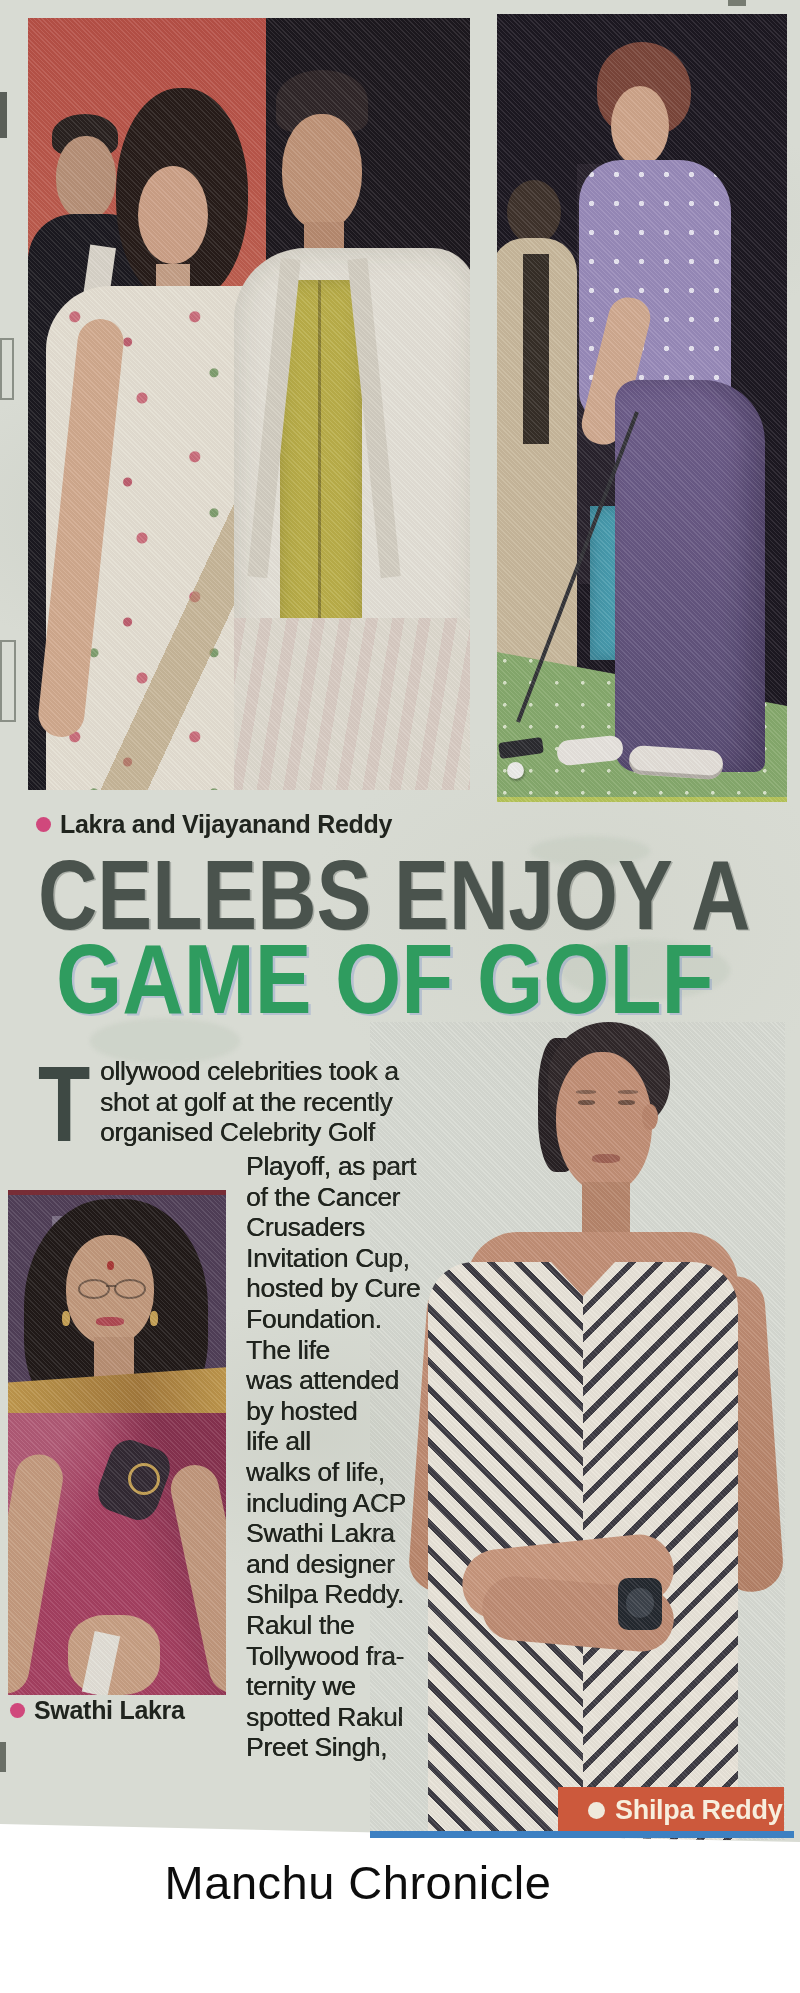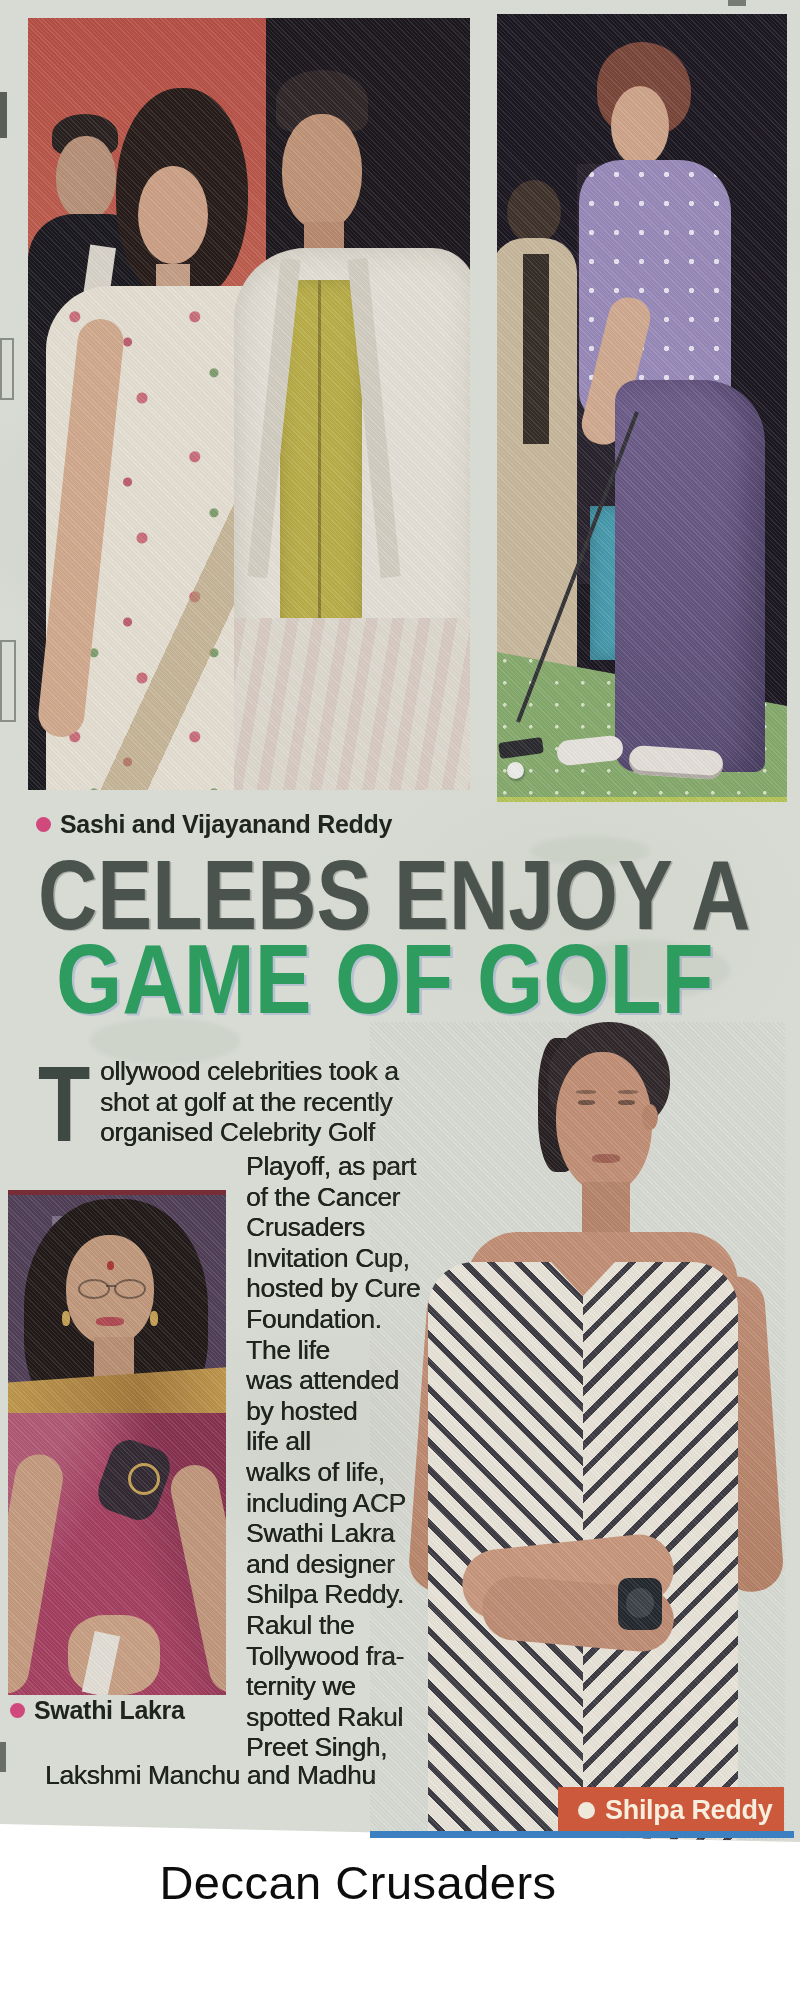--- a/index.html
+++ b/index.html
@@ -31,21 +31,21 @@
   .hl2{top:929px;left:56px;font-size:99px;color:#2f9c5f;}
   .hl2 span{transform:scaleX(.86);text-shadow:3px 2px 0 rgba(70,100,200,.22);}
   
   .dropcap{position:absolute;left:38px;top:1051px;font-size:107px;font-weight:bold;color:#3e4944;
       line-height:1;transform:scaleX(.8);transform-origin:left top;}
   .tblock{position:absolute;}
   .tl{font-size:26.5px;line-height:30.6px;letter-spacing:-0.4px;color:#20241e;white-space:nowrap;
       text-shadow:.35px 0 0 currentColor;}
   
   .banner{position:absolute;left:558px;top:1787px;width:226px;height:46px;background:#cc593c;
-      display:flex;align-items:center;gap:10px;padding-left:20px;box-sizing:border-box;}
+      display:flex;align-items:center;gap:10px;padding-left:30px;box-sizing:border-box;}
   .banner .wdot{width:17px;height:17px;border-radius:50%;background:#efe9dc;flex:0 0 auto;}
   .banner .lbl{font-size:27px;font-weight:bold;color:#f7eedd;letter-spacing:-0.3px;white-space:nowrap;}
   
   .footer{position:absolute;left:0;top:1852px;width:716px;text-align:center;color:#0d0d0d;}
   .footer div{font-size:47px;line-height:62px;letter-spacing:.5px;}
   
   .halfL{position:absolute;top:0;bottom:0;left:0;width:50%;
       background:repeating-linear-gradient(45deg,#efe9dd 0 13px,#3a3740 13px 19px);}
   .halfR{position:absolute;top:0;bottom:0;right:0;width:50%;
       background:repeating-linear-gradient(135deg,#efe9dd 0 13px,#3a3740 13px 19px);}
@@ -132,21 +132,21 @@
       <div class="ab" style="left:10px;top:748px;width:17px;height:17px;background:#f2f2ee;border-radius:50%;box-shadow:1px 2px 2px rgba(0,0,0,.3);"></div>
 
       <div class="ab" style="left:60px;top:724px;width:66px;height:25px;background:#ece8e2;border-radius:12px;transform:rotate(-6deg);"></div>
       <div class="ab" style="left:132px;top:734px;width:94px;height:29px;background:#e9e4dd;border-radius:14px;transform:rotate(4deg);box-shadow:inset 0 -4px 0 rgba(60,50,40,.3);"></div>
 
       <div class="ab" style="left:0;bottom:0;width:100%;height:5px;background:#b9c94e;"></div>
     </div>
 
     <div class="caption" style="left:36px;top:810px;">
       <span class="dot"></span>
-      <span class="lbl">Sashi and Vijayanand Reddy</span>
+      <span class="lbl">Lakra and Vijayanand Reddy</span>
     </div>
 
     <div class="hl hl1"><span>CELEBS ENJOY A</span></div>
     <div class="hl hl2"><span>GAME OF GOLF</span></div>
 
     <div class="dropcap">T</div>
 
     <div class="tblock" style="left:100px;top:1056px;">
       <div class="tl">ollywood celebrities took a</div>
       <div class="tl">shot at golf at the recently</div>
@@ -170,21 +170,20 @@
       <div class="tl">and designer</div>
       <div class="tl">Shilpa Reddy.</div>
       <div class="tl">Rakul the</div>
       <div class="tl">Tollywood fra-</div>
       <div class="tl">ternity we</div>
       <div class="tl">spotted Rakul</div>
       <div class="tl">Preet Singh,</div>
     </div>
 
     <div class="tblock" style="left:45px;top:1760px;">
-      <div class="tl">Lakshmi Manchu and Madhu</div>
     </div>
 
     <div class="photo" style="left:8px;top:1190px;width:218px;height:500px;background:linear-gradient(160deg,#4e3b57 0 52%,#7e4a59 74%,#a05a68 100%);border-top:5px solid #7c2732;">
       <div class="ab" style="left:40px;top:6px;font-size:62px;font-weight:bold;color:rgba(215,210,230,.32);letter-spacing:26px;">E EI</div>
       <div class="ab" style="left:16px;top:4px;width:184px;height:234px;background:#1c1412;border-radius:46% 46% 40% 40%;"></div>
       <div class="ab" style="left:58px;top:40px;width:88px;height:110px;background:#c89a79;border-radius:48%;"></div>
       <div class="ab" style="left:70px;top:84px;width:28px;height:16px;border:2px solid rgba(60,45,35,.6);border-radius:50%;"></div>
       <div class="ab" style="left:106px;top:84px;width:28px;height:16px;border:2px solid rgba(60,45,35,.6);border-radius:50%;"></div>
       <div class="ab" style="left:98px;top:90px;width:10px;height:2px;background:rgba(60,45,35,.6);"></div>
       <div class="ab" style="left:99px;top:66px;width:7px;height:9px;background:#b3312f;border-radius:50%;"></div>
@@ -240,15 +239,15 @@
     <div class="banner">
       <span class="wdot"></span>
       <span class="lbl">Shilpa Reddy</span>
     </div>
 
     <div class="ab" style="left:370px;top:1831px;width:424px;height:7px;background:#3d80c2;z-index:6;"></div>
     <div class="ab" style="left:0;top:1824px;width:800px;height:18px;background:#ffffff;clip-path:polygon(0 0,100% 100%,0 100%);z-index:5;"></div>
   </div>
 
   <div class="footer">
-    <div>Deccan Crusaders</div>
+    <div>Manchu Chronicle</div>
   </div>
 </div>
 
 </body></html>

